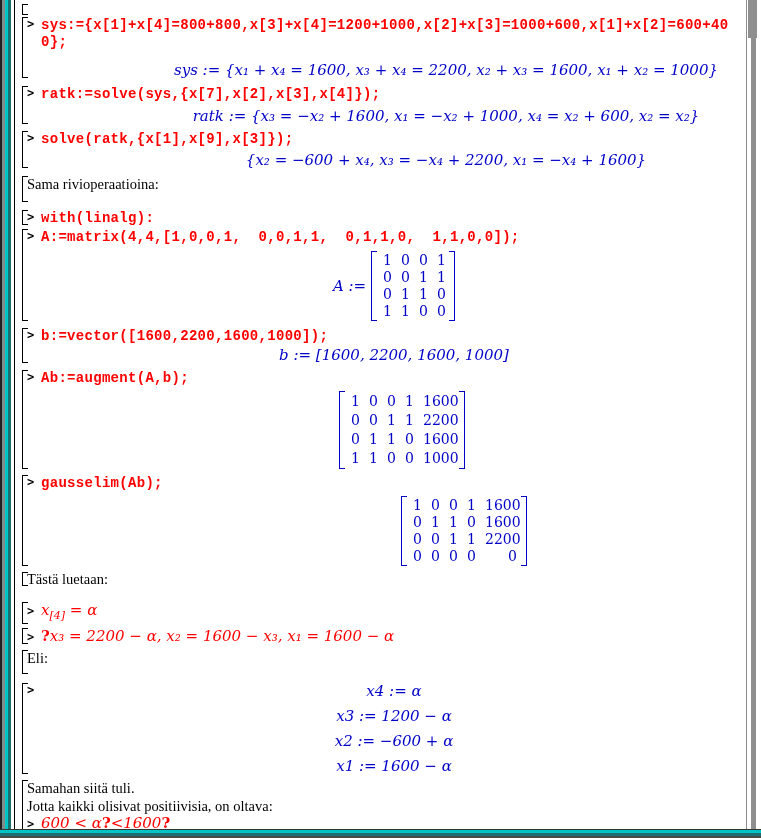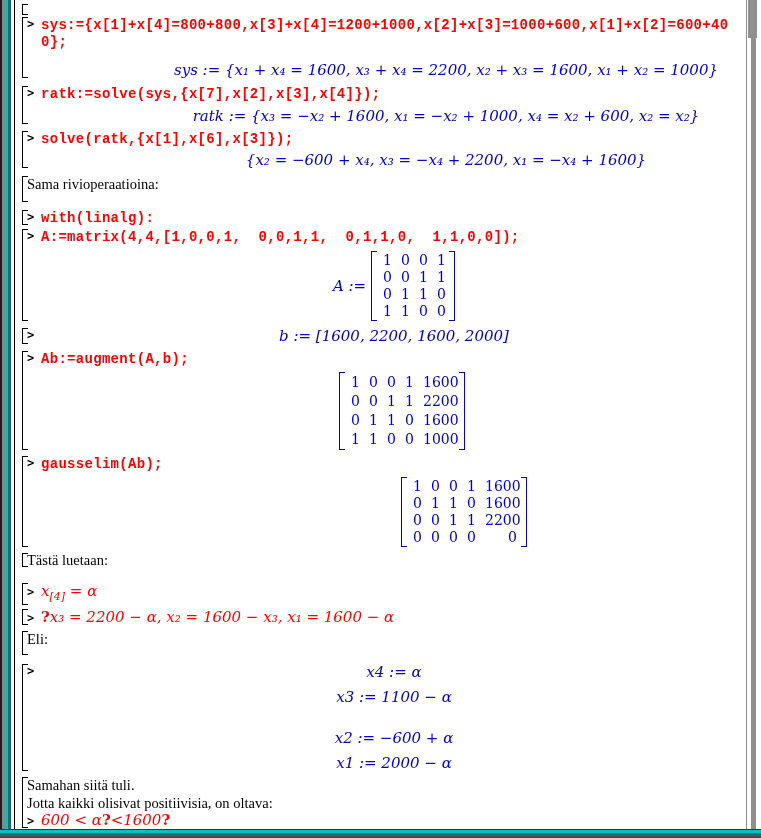--- a/index.html
+++ b/index.html
@@ -94,21 +94,21 @@
       <span class="prompt">&gt;</span>
       <span class="inp">ratk:=solve(sys,{x[7],x[2],x[3],x[4]});</span>
     </div>
     <div class="out sh52" style="margin-top:5px;">ratk := {x₃ = −x₂ + 1600, x₁ = −x₂ + 1000, x₄ = x₂ + 600, x₂ = x₂}</div>
   </div>
 
   <div class="grp" style="margin-bottom:6px;">
     <span class="gb"></span>
     <div class="pline">
       <span class="prompt">&gt;</span>
-      <span class="inp">solve(ratk,{x[1],x[6],x[3]});</span>
+      <span class="inp">solve(ratk,{x[1],x[9],x[3]});</span>
     </div>
     <div class="out sh52" style="margin-top:4px;">{x₂ = −600 + x₄, x₃ = −x₄ + 2200, x₁ = −x₄ + 1600}</div>
   </div>
 
   <div class="grp" style="height:28px;margin-bottom:6px;">
     <span class="gb"></span>
     <div class="txt">Sama rivioperaatioina:</div>
   </div>
 
   <div class="grp" style="margin-bottom:2px;">
@@ -137,22 +137,23 @@
           </div>
         <div class="mbr"></div>
       </div>
     </div>
   </div>
 
   <div class="grp" style="margin-bottom:5px;">
     <span class="gb"></span>
     <div class="pline">
       <span class="prompt">&gt;</span>
-    </div>
-    <div class="out" style="margin-top:2px;">b := [1600, 2200, 1600, 2000]</div>
+      <span class="inp">b:=vector([1600,2200,1600,1000]);</span>
+    </div>
+    <div class="out" style="margin-top:2px;">b := [1600, 2200, 1600, 1000]</div>
   </div>
 
   <div class="grp" style="margin-bottom:4px;">
     <span class="gb"></span>
     <div class="pline">
       <span class="prompt">&gt;</span>
       <span class="inp">Ab:=augment(A,b);</span>
     </div>
     <div class="moutput shift8 rows19" style="margin-top:4px;">
       <div class="mwrap">
@@ -211,23 +212,23 @@
     <span class="gb"></span>
     <div class="txt">Eli:</div>
   </div>
 
   <div class="grp" style="margin-bottom:4px;">
     <span class="gb"></span>
     <div class="pline">
       <span class="prompt">&gt;</span>
     </div>
     <div class="out" style="margin-top:7px;">x4 := α</div>
-    <div class="out" style="margin-top:7px;">x3 := 1100 − α</div>
-    <div class="out" style="margin-top:23px;">x2 := −600 + α</div>
-    <div class="out" style="margin-top:7px;">x1 := 2000 − α</div>
+    <div class="out" style="margin-top:7px;">x3 := 1200 − α</div>
+    <div class="out" style="margin-top:7px;">x2 := −600 + α</div>
+    <div class="out" style="margin-top:7px;">x1 := 1600 − α</div>
   </div>
 
   <div class="grp" style="margin-bottom:2px;">
     <span class="gb"></span>
     <div class="txt">Samahan siitä tuli.</div>
     <div class="txt">Jotta kaikki olisivat positiivisia, on oltava:</div>
     <div class="rline" style="line-height:17px;">
       <span class="prompt">&gt;</span><span>600 &lt; α</span><span class="rq">?</span><span>&lt;1600</span><span class="rq">?</span>
     </div>
   </div>

